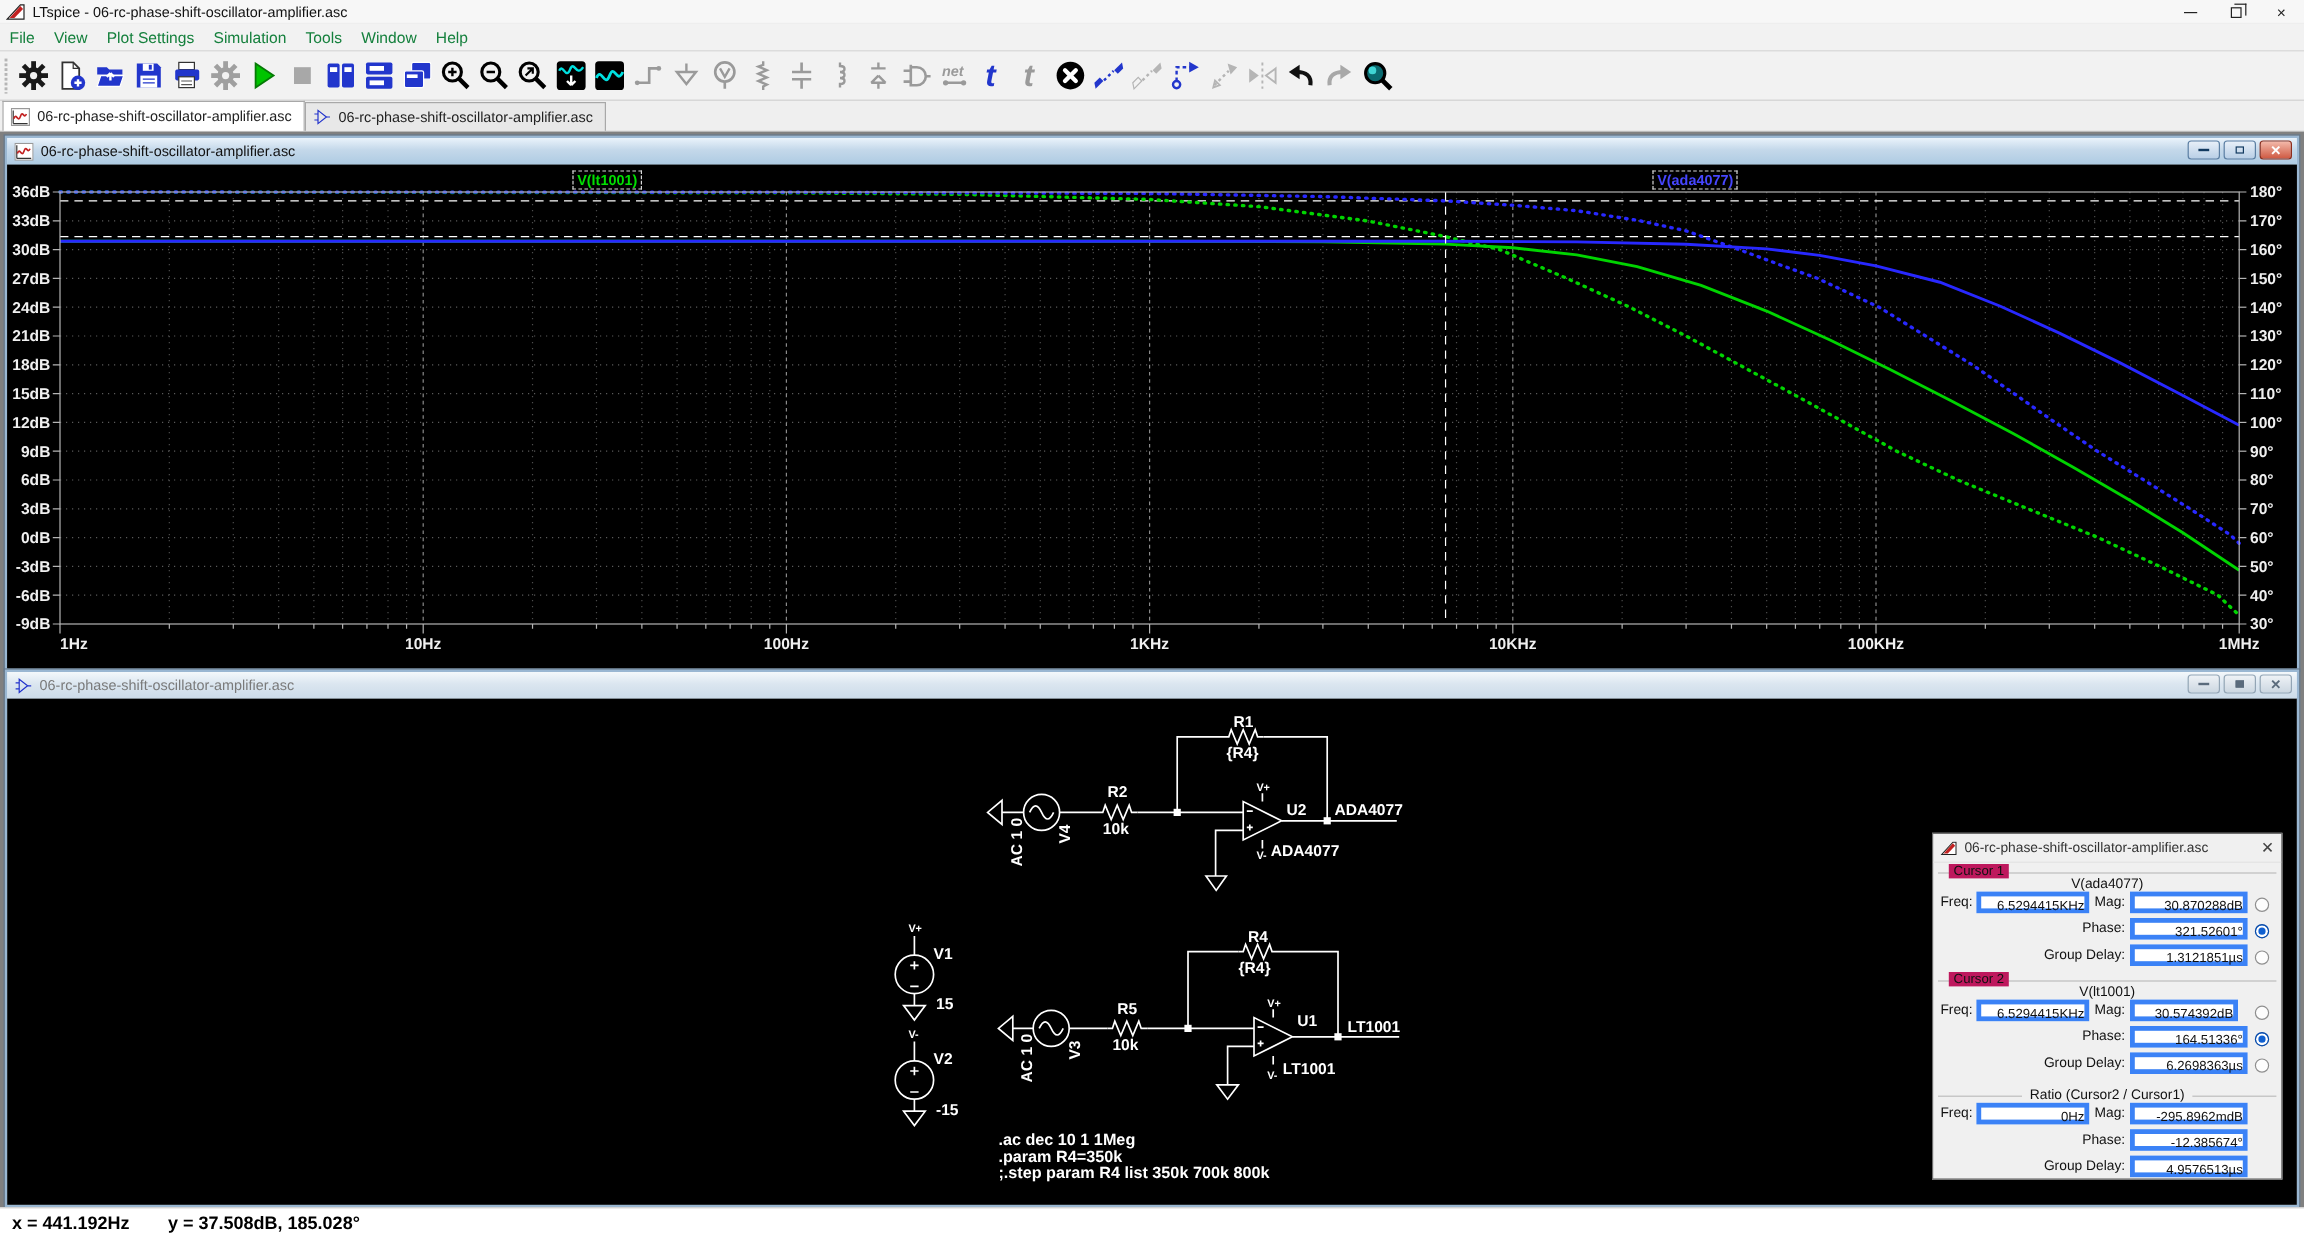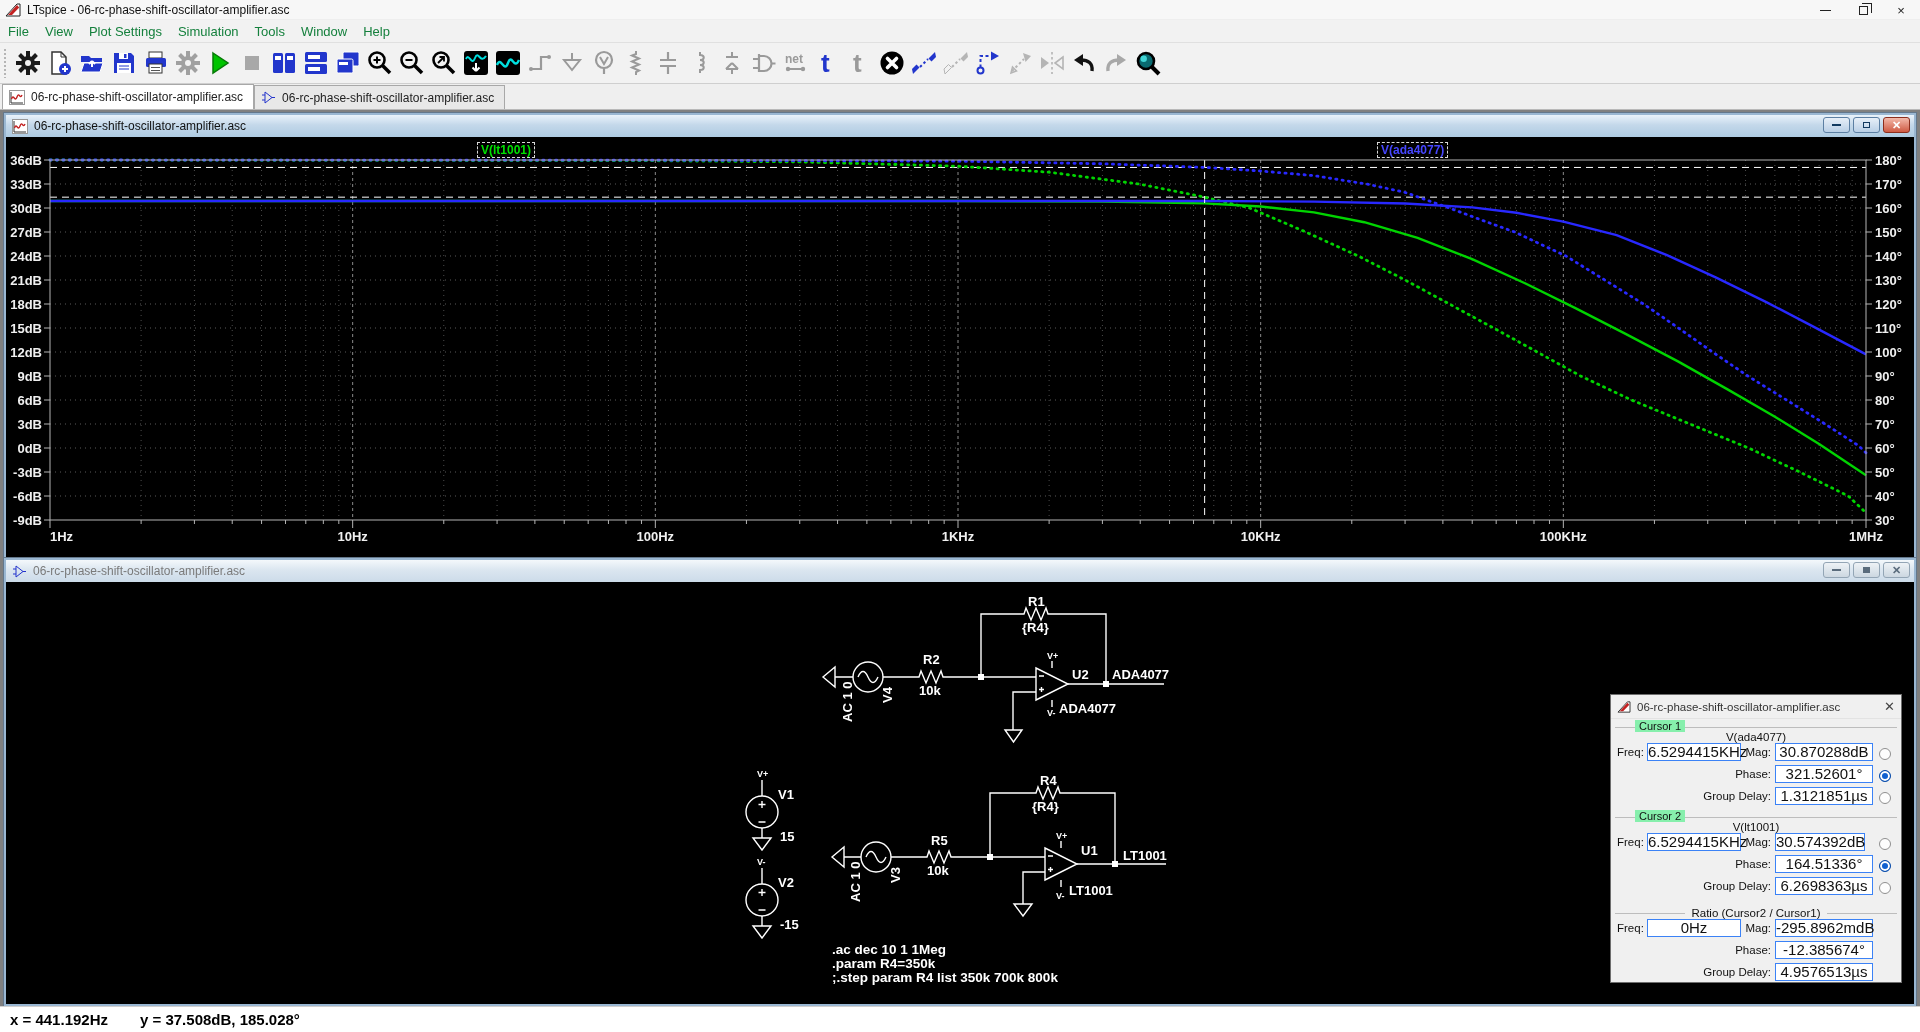--- a/index.html
+++ b/index.html
@@ -15,21 +15,21 @@
   .wc { width:38px; height:20px; display:flex; align-items:center; justify-content:center; color:#222; font-size:13px; }
   .wc .minbar { width:11px; height:1px; background:#222; }
   .wc .restore { width:9px; height:9px; border:1px solid #222; position:relative; background:#f7f7f7; }
   .wc .restore:before { content:""; position:absolute; left:2px; top:-4px; width:9px; height:9px; border:1px solid #222; border-left:none; border-bottom:none; }
 
   #menubar { position:absolute; left:0; top:20px; width:1920px; height:22px; background:#f2f2f2;
     display:flex; align-items:center; font-size:13px; color:#15803d; }
   .menu-item { padding:2px 8px; }
 
   #toolbar { position:absolute; left:0; top:42px; width:1920px; height:42px; background:#f2f2f2;
-    border-top:1px solid #e0e0e0; border-bottom:1px solid #cfcfcf; display:flex; align-items:center; }
+    border-top:1px solid #e0e0e0; border-bottom:1px solid #cfcfcf; display:flex; align-items:center;font-style:italic; }
   #toolbar .grip { width:4px; height:30px; margin:0 5px 0 3px;
     background-image:radial-gradient(#b5b5b5 40%, transparent 41%); background-size:4px 4px; }
   .tbtn { width:32px; height:32px; display:flex; align-items:center; justify-content:center; }
   .tbtn svg { display:block; }
   .tbtn.disabled { filter:saturate(0.1); }
 
   #tabbar { position:absolute; left:0; top:84px; width:1920px; height:26px; background:#efefef;
     border-bottom:1px solid #b9b9b9; display:flex; align-items:flex-end; padding-left:2px; }
   .tab { height:24px; display:flex; align-items:center; gap:6px; font-size:12px; color:#222;
     border:1px solid #a8a8a8; border-bottom:none; padding:0 10px 0 6px; background:#e8e8e8; }
@@ -57,26 +57,26 @@
   .trace-label { position:absolute; font-size:12px; font-weight:bold; background:#000;
     border:1px dashed #d8d8d8; padding:0 3px; line-height:14px; }
 
   
   #cursor-dialog { position:absolute; left:1610px; top:694px; width:292px; height:289px;
     background:#f0f0f0; border:1px solid #6e6e6e; box-shadow:4px 4px 8px rgba(0,0,0,.4); font-size:11.5px; color:#111; }
   #cursor-dialog .dtitle { height:24px; display:flex; align-items:center; gap:6px; padding:0 6px;
     border-bottom:1px solid #e3e3e3; color:#333; }
   #cursor-dialog .dtitle .x { margin-left:auto; color:#444; font-size:13px; }
   .grp { position:relative; border-top:1px solid #bdbdbd; margin:8px 4px 0 4px; }
-  .grp .leg { position:absolute; left:20px; top:-8px; background:#86efac; padding:0 4px; font-size:11px;text-align:center; }
+  .grp .leg { position:absolute; left:9px; top:-8px; background:#be185d; padding:0 4px; font-size:11px;text-align:center; }
   .ctr-head { text-align:center; font-size:11.5px; margin-top:3px; }
   .crow { position:relative; height:22px; }
   .clab { position:absolute; font-size:11.5px; top:3px; }
-  .cbox { position:absolute; height:18px; background:#fff; border:1px solid #3b82f6;
-    text-align:center; line-height:16px; font-size:15px; }
+  .cbox { position:absolute; height:18px; background:#fff; border:4px solid #3b82f6;
+    text-align:right; line-height:16px; font-size:11px; }
   .radio { position:absolute; width:12px; height:12px; border-radius:50%; border:1px solid #8f8f8f; background:#fdfdfd; top:5px; left:268px; }
   .radio.sel { background:#1060d0; border:1px solid #0b4ca8; box-shadow:inset 0 0 0 2px #fff; }
   .ratio-head { display:flex; align-items:center; gap:6px; margin:8px 4px 0 4px; font-size:11.5px; }
   .ratio-head:before,.ratio-head:after { content:""; flex:1; border-top:1px solid #bdbdbd; }
 
   
   #statusbar { position:absolute; left:0; top:1006px; width:1920px; height:26px; background:#ffffff;
     border-top:1px solid #d0d0d0; display:flex; align-items:center; font-size:15px; font-weight:bold; color:#000; }
   #statusbar span { margin-left:10px; }
   #statusbar .ysec { margin-left:32px; }

